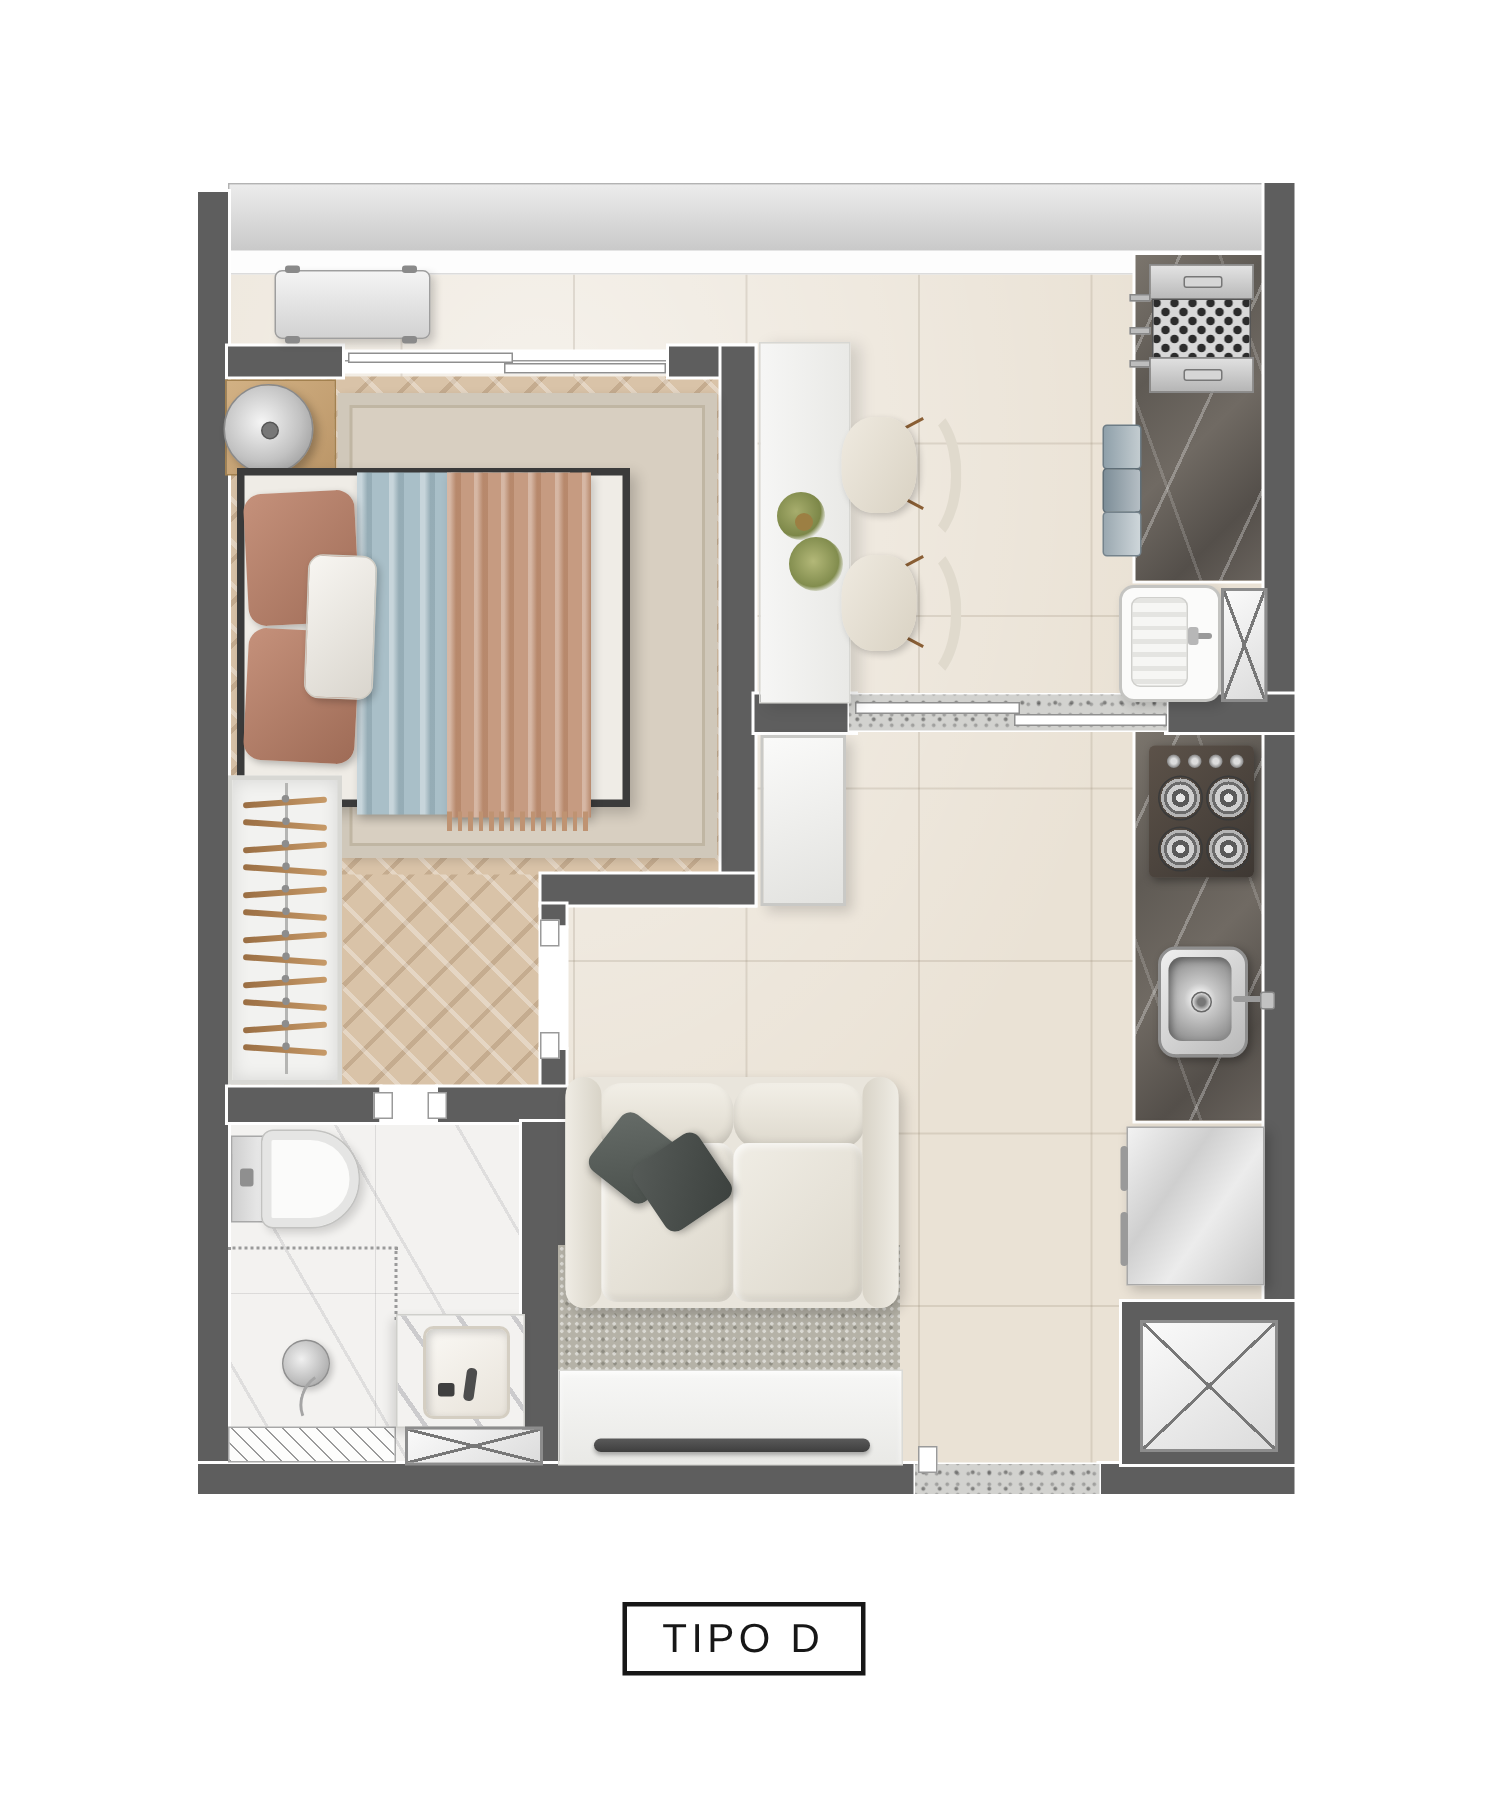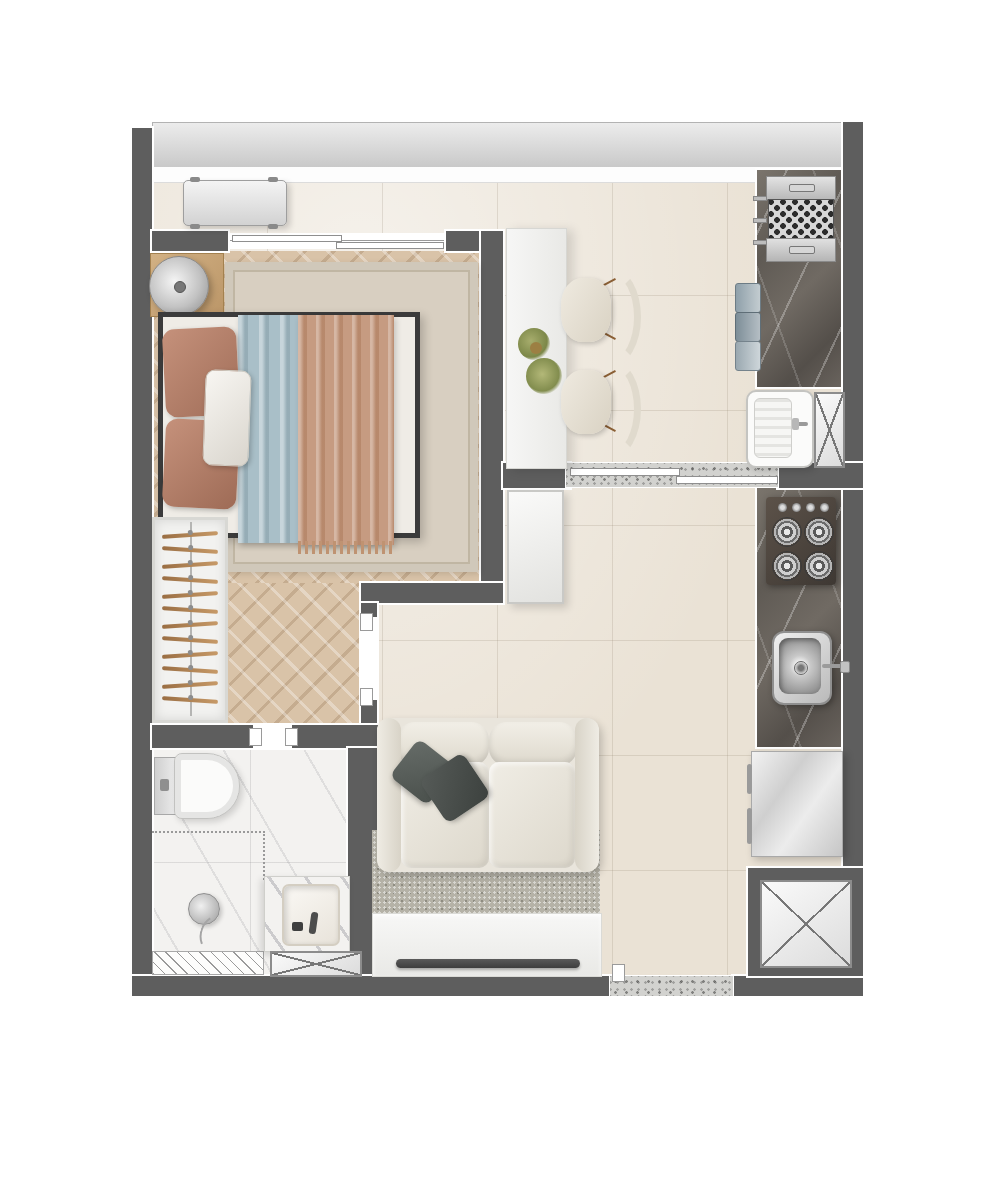--- a/index.html
+++ b/index.html
@@ -270,14 +270,17 @@
     <div style="position:absolute;left:66px;top:28px;width:8px;height:10px;background:#c2c2c2;border:1px solid #8a8a8a;border-radius:2px;"></div>
   </div>
 
   <div class="abs" style="left:751px;top:751px;width:90px;height:104px;background:linear-gradient(125deg,#f2f2f2 0%,#cfcfcf 35%,#ececec 60%,#c6c6c6 100%);border:1px solid #a9a9a9;box-shadow:3px 3px 8px rgba(0,0,0,.22);">
     <div style="position:absolute;left:-5px;top:12px;width:5px;height:30px;background:#9a9a9a;border-radius:3px;"></div>
     <div style="position:absolute;left:-5px;top:56px;width:5px;height:36px;background:#9a9a9a;border-radius:3px;"></div>
   </div>
 
   <div class="abs xbox" style="left:760px;top:880px;width:88px;height:84px;"></div>
 
+  <div class="abs" style="left:50%;top:1068px;transform:translateX(-50%);border:3px solid var(--label_ink);background:#fff;padding:6px 24px;">
+    <span style="font-size:27px;letter-spacing:3px;color:var(--label_ink);font-family:'Liberation Sans',sans-serif;">TIPO D</span>
+  </div>
 
 </div>
 
 </body></html>

